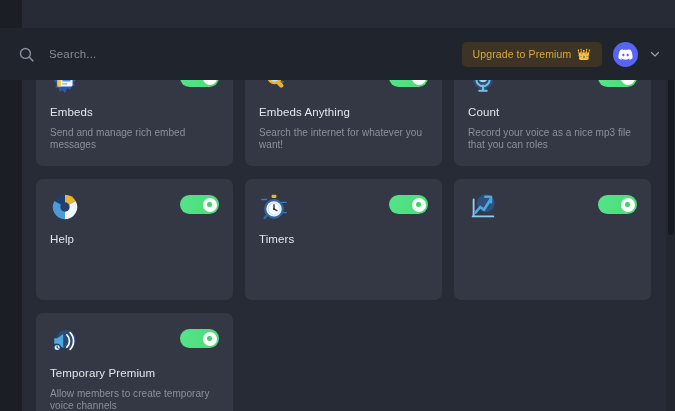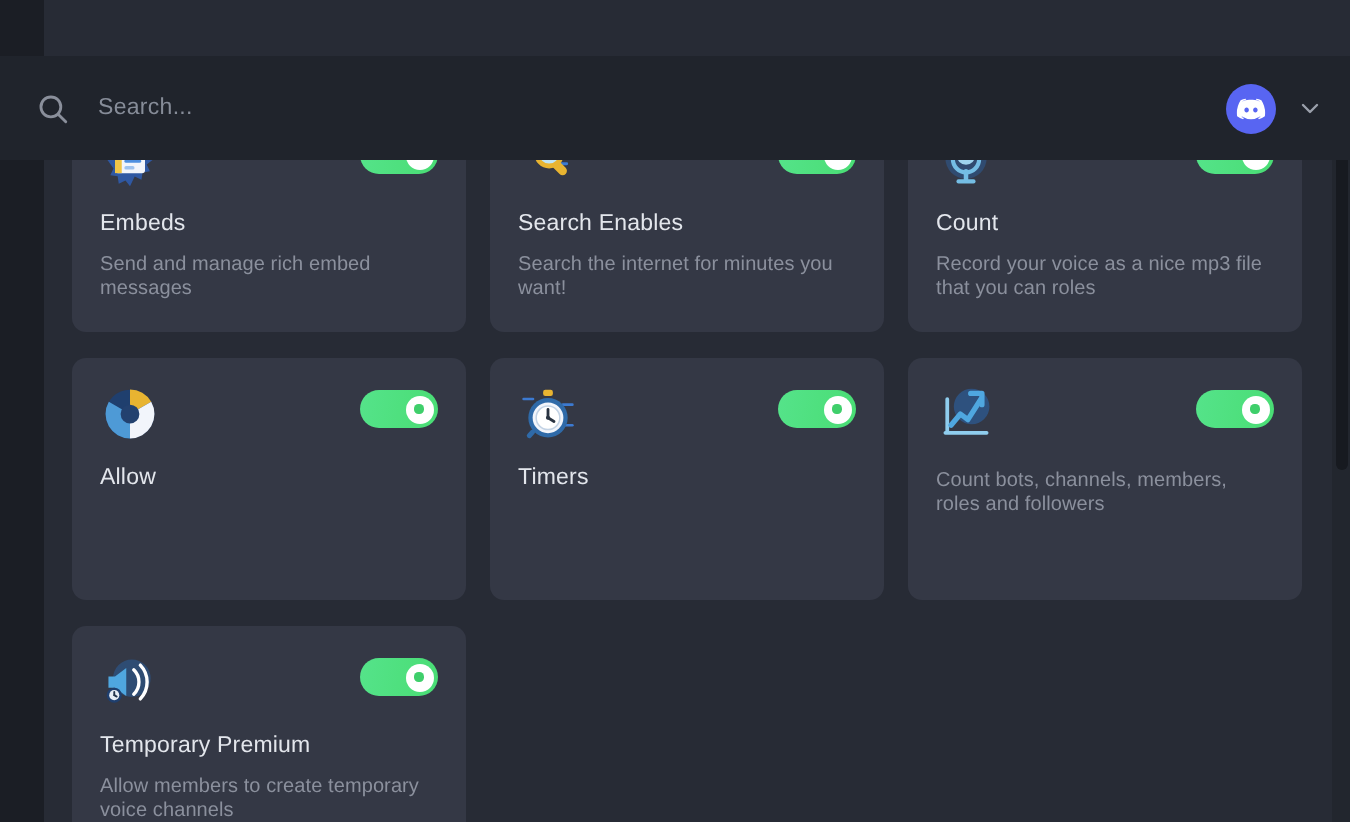--- a/index.html
+++ b/index.html
@@ -249,20 +249,24 @@
         <svg viewBox="0 0 24 24" fill="none" stroke="currentColor" stroke-width="2" stroke-linecap="round" stroke-linejoin="round">
           <circle cx="10.5" cy="10.5" r="7"></circle>
           <line x1="16" y1="16" x2="21" y2="21"></line>
         </svg>
       </span>
       <input class="search-input" type="text" placeholder="Search..." style="">
     </div>
 
     <div class="header-right">
 
+      <button class="premium-btn">
+        <span class="premium-label">Upgrade to Premium</span>
+        <span class="crown-icon">👑</span>
+      </button>
 
       <div class="avatar">
         <svg viewBox="0 0 24 24" fill="#ffffff">
           <path d="M20.3 4.9A16.5 16.5 0 0 0 16.2 3.7l-.3.7a12.6 12.6 0 0 1 3.6 1.8A12.4 12.4 0 0 0 12 4.6a12.4 12.4 0 0 0-7.5 1.6 12.8 12.8 0 0 1 3.7-1.8l-.4-.7A16.5 16.5 0 0 0 3.7 4.9 19 19 0 0 0 .9 17.8a15.6 15.6 0 0 0 4.8 2.4l.6-1a11 11 0 0 1-1.9-.9l.4-.3a13.8 13.8 0 0 0 14.4 0l.4.3a11 11 0 0 1-1.9.9l.6 1a15.6 15.6 0 0 0 4.8-2.4 19 19 0 0 0-2.8-12.9zM8.5 14.7c-1 0-1.8-.9-1.8-2s.8-2 1.8-2 1.8.9 1.8 2-.8 2-1.8 2zm7 0c-1 0-1.8-.9-1.8-2s.8-2 1.8-2 1.8.9 1.8 2-.8 2-1.8 2z"></path>
         </svg>
       </div>
 
       <span class="chevron-down-icon">
         <svg viewBox="0 0 24 24" fill="none" stroke="currentColor" stroke-width="2.4" stroke-linecap="round" stroke-linejoin="round">
           <polyline points="5 9 12 16 19 9"></polyline>
@@ -307,22 +311,22 @@
               </g>
               <path d="M19.4 17.4l4.4 4.4" stroke="#e8b431" stroke-width="4.6" stroke-linecap="round" fill="none"></path>
               <circle cx="16.6" cy="12.6" r="6.6" fill="#bfe4f5" stroke="#e8b431" stroke-width="2.6"></circle>
               <path d="M13.2 9.6a5 5 0 0 1 4.2-2.2" stroke="#ffffff" stroke-width="1.6" fill="none" stroke-linecap="round"></path>
             </svg>
           </span>
           <div class="toggle">
             <span class="knob"></span>
           </div>
         </div>
-        <div class="card-title">Search Enables</div>
-        <div class="card-desc">Search the internet for minutes you want!</div>
+        <div class="card-title">Embeds Anything</div>
+        <div class="card-desc">Search the internet for whatever you want!</div>
       </div>
 
       <div class="card">
         <div class="card-top">
           <span class="card-icon">
             <svg viewBox="0 0 32 32">
               <circle cx="16" cy="15" r="11" fill="#2d5b94" opacity=".55"></circle>
               <rect x="11" y="3.5" width="10" height="15" rx="5" fill="#9ed4ee"></rect>
               <g stroke="#3e7fbe" stroke-width="1.2">
                 <line x1="11.6" y1="7" x2="20.4" y2="7"></line>
@@ -351,21 +355,21 @@
               <path d="M16 3a13 13 0 0 1 11.3 6.5L16 16z" fill="#e8b431"></path>
               <path d="M27.3 9.5A13 13 0 0 1 16 29V16z" fill="#f2f5fb"></path>
               <path d="M16 29A13 13 0 0 1 4.7 9.5L16 16z" fill="#4e9ad6"></path>
               <circle cx="16" cy="16" r="5" fill="#23416f"></circle>
             </svg>
           </span>
           <div class="toggle">
             <span class="knob"></span>
           </div>
         </div>
-        <div class="card-title">Allow</div>
+        <div class="card-title">Help</div>
       </div>
 
       <div class="card tall">
         <div class="card-top">
           <span class="card-icon">
             <svg viewBox="0 0 32 32">
               <g stroke="#3c7ad1" stroke-width="1.4" stroke-linecap="round">
                 <line x1="3" y1="8" x2="8" y2="8"></line>
                 <line x1="24" y1="11" x2="29" y2="11"></line>
                 <line x1="24" y1="22" x2="29" y2="22"></line>
@@ -395,21 +399,20 @@
               <path d="M5 26h22" stroke="#8fcdee" stroke-width="2" stroke-linecap="round"></path>
               <path d="M6 25V8" stroke="#8fcdee" stroke-width="2" stroke-linecap="round"></path>
               <path d="M8 22l5-6 4 3 7-11" stroke="#4fa7e0" stroke-width="2.8" fill="none" stroke-linecap="round" stroke-linejoin="round"></path>
               <path d="M18.5 5h6v6" stroke="#4fa7e0" stroke-width="2.8" fill="none" stroke-linecap="round" stroke-linejoin="round"></path>
             </svg>
           </span>
           <div class="toggle">
             <span class="knob"></span>
           </div>
         </div>
-        <div class="card-desc">Count bots, channels, members, roles and followers</div>
       </div>
 
       <div class="card tall">
         <div class="card-top">
           <span class="card-icon">
             <svg viewBox="0 0 32 32">
               <circle cx="17" cy="14" r="10" fill="#2c5a92" opacity=".6"></circle>
               <path d="M14 8.5L8 13H4.5v6H8l6 4.5z" fill="#4fa7e0"></path>
               <path d="M18 9.5a9 9 0 0 1 0 13" stroke="#ffffff" stroke-width="1.8" fill="none" stroke-linecap="round"></path>
               <path d="M21.5 7a13 13 0 0 1 0 18" stroke="#ffffff" stroke-width="1.8" fill="none" stroke-linecap="round"></path>

